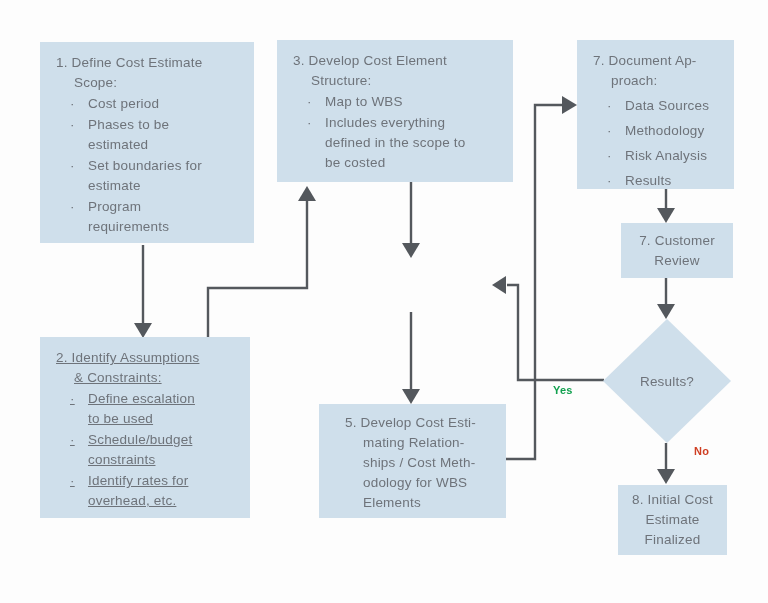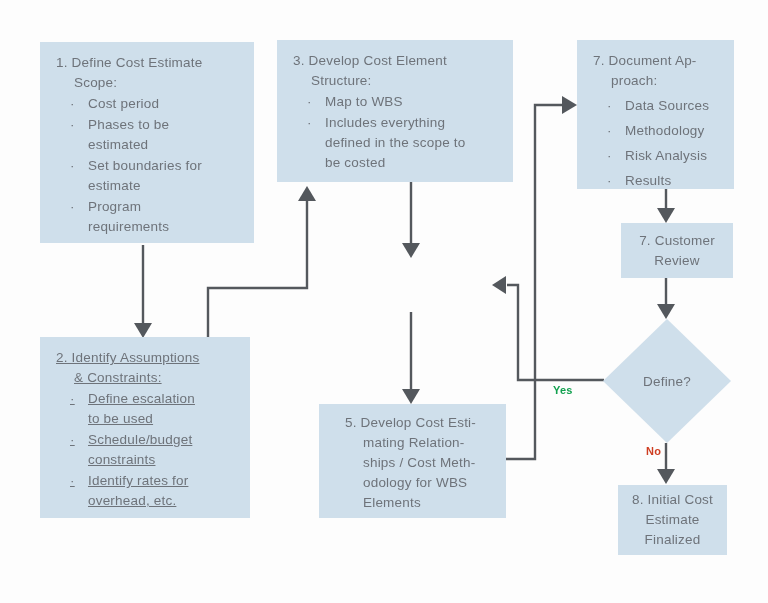--- a/index.html
+++ b/index.html
@@ -39,21 +39,21 @@
   .b6 .bullet{margin-top:5px;}
   .center-box{display:flex;align-items:center;justify-content:center;text-align:center;padding:6px;}
   .center-box .title{padding-left:0;text-indent:0;}
   .diamond-label{
     position:absolute;left:603px;top:319px;width:128px;height:124px;
     display:flex;align-items:center;justify-content:center;
     color:var(--text,#6e737a);font-size:13.5px;letter-spacing:.2px;
   }
   .branch-label{position:absolute;font-weight:bold;font-size:11px;letter-spacing:.2px;}
   .label-yes{left:553px;top:384px;color:var(--yes-green,#12a04f);}
-  .label-no{left:646px;top:445px;color:var(--no-red,#cf3e22);}
+  .label-no{left:694px;top:445px;color:var(--no-red,#cf3e22);}
 </style>
 </head>
 <body>
 
 <div class="canvas">
 
   <svg class="flow-svg" viewBox="0 0 768 603" xmlns="http://www.w3.org/2000/svg">
 
     <path class="connector" d="M143,245 L143,324"></path>
     <polygon class="arrowhead" points="134,323 152,323 143,338"></polygon>
@@ -186,18 +186,18 @@
     <div class="title" style="white-space:pre-line;">7. Customer
 Review</div>
   </div>
 
   <div class="fbox center-box" style="left:618px;top:485px;width:109px;height:70px;">
     <div class="title" style="white-space:pre-line;">8. Initial Cost
 Estimate
 Finalized</div>
   </div>
 
-  <div class="diamond-label">Define?</div>
+  <div class="diamond-label">Results?</div>
 
   <div class="branch-label label-yes">Yes</div>
   <div class="branch-label label-no">No</div>
 
 </div>
 
 </body></html>

